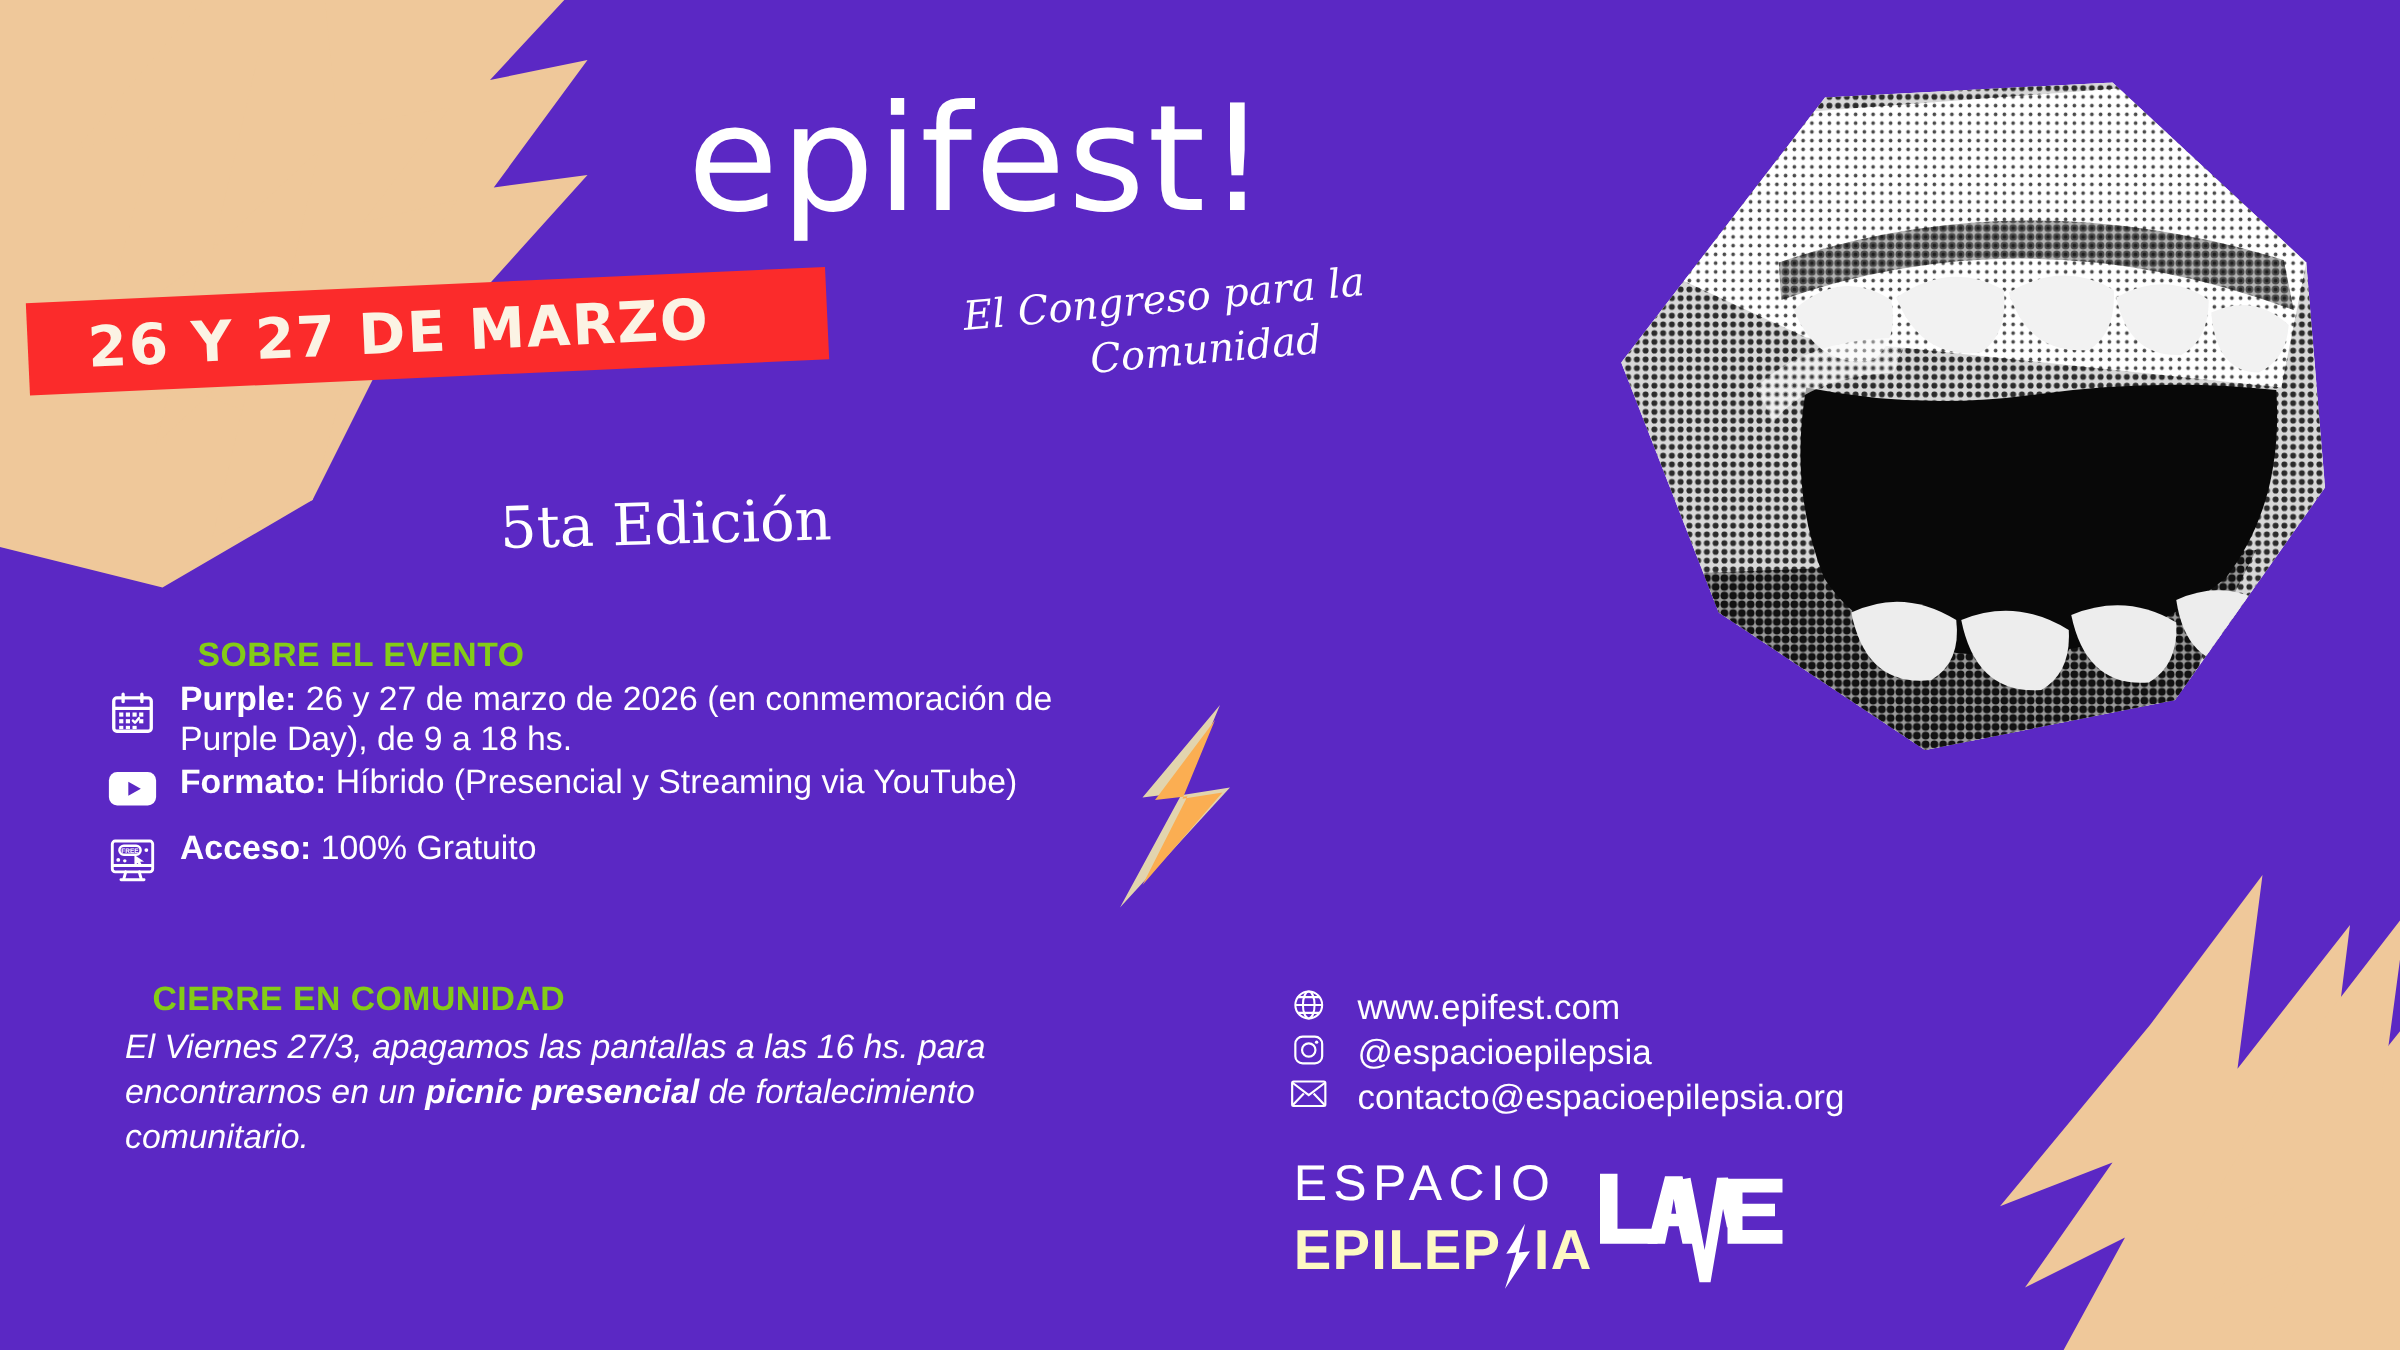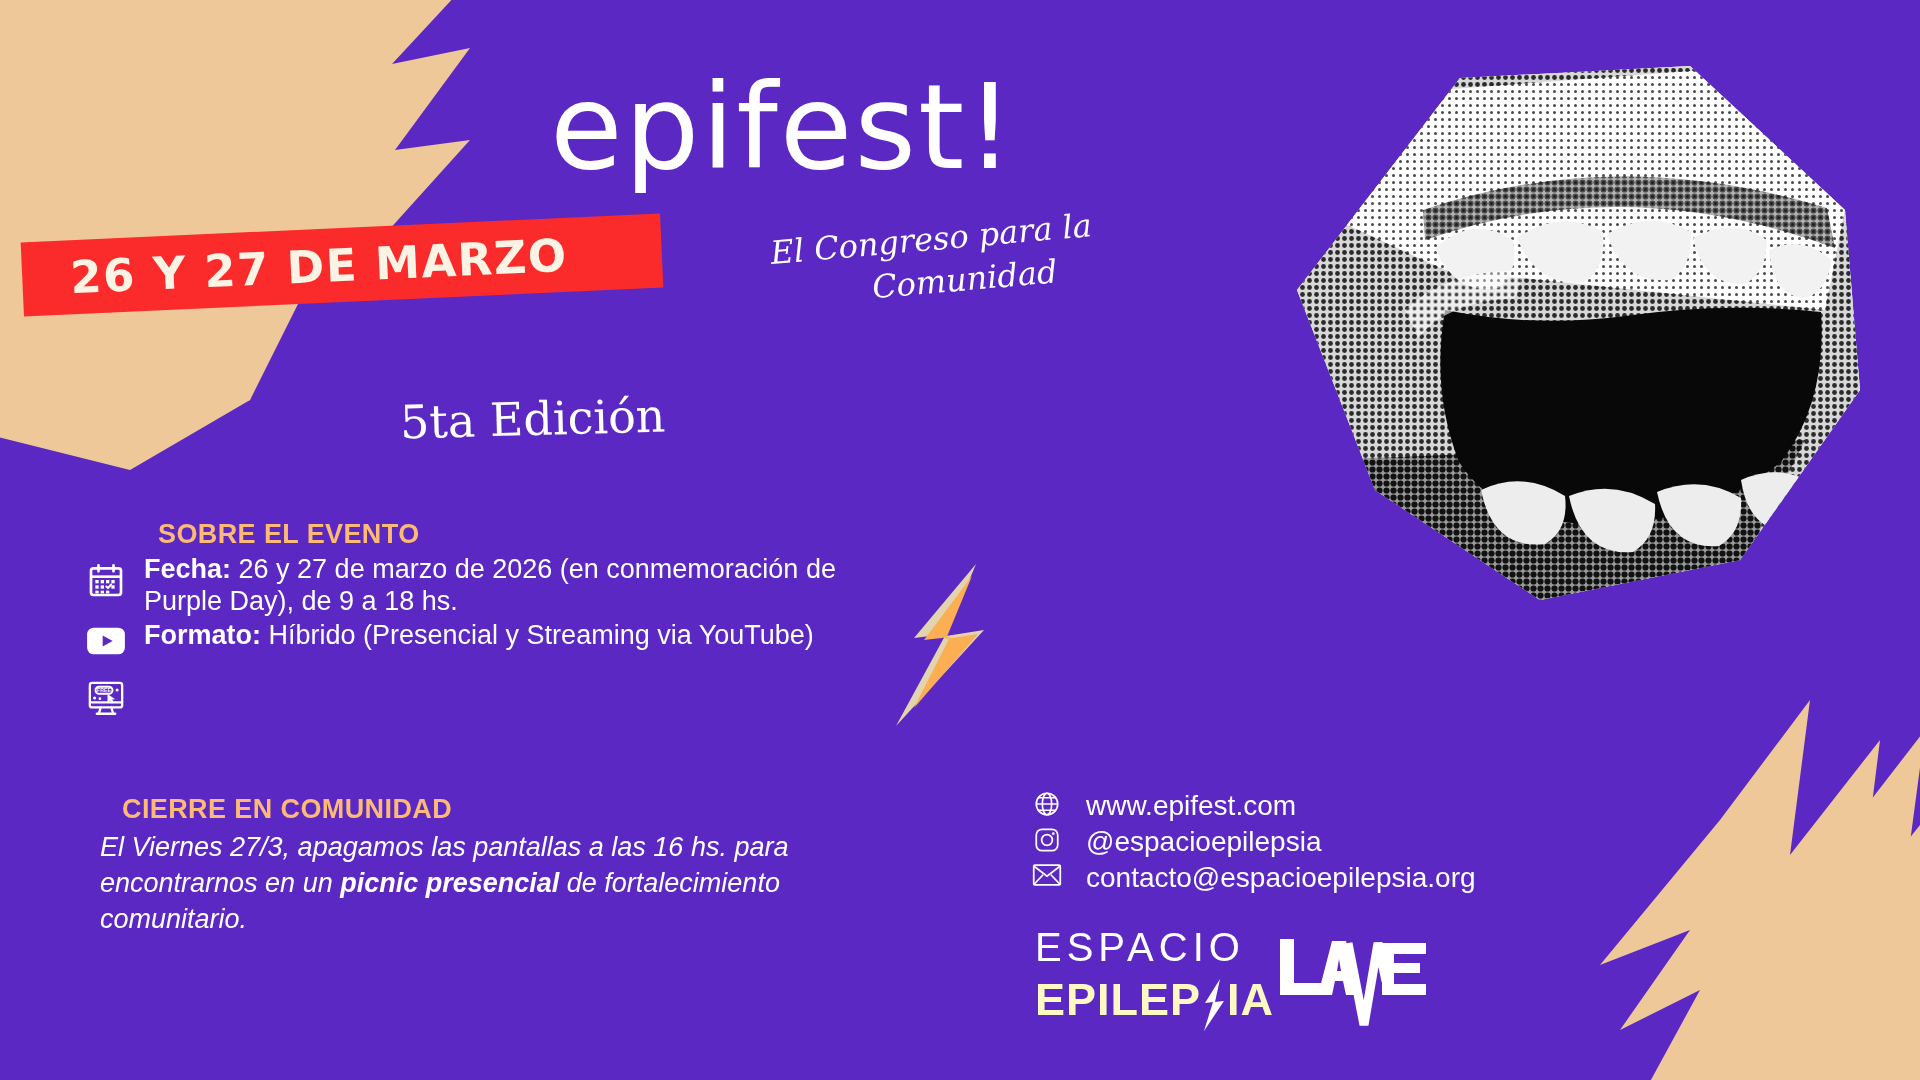--- a/index.html
+++ b/index.html
@@ -55,23 +55,23 @@
     color:#ffffff;
     font-family:"DejaVu Serif", serif;
     font-size:46px;
     transform:rotate(-1.5deg);
     white-space:nowrap;
   }
 
   
   #event-block{position:absolute;left:80px;top:505px;width:800px;}
   .sec-head{
-    color:#fdba74;
+    color:#84cc16;
     font-weight:bold;font-size:27px;letter-spacing:.4px;
-    margin:14px 0 4px 78px;
+    margin:4px 0 4px 78px;
   }
   #cierre-head{margin-left:22px;}
   .evt-row{display:flex;align-items:flex-start;margin-bottom:3px;}
   .evt-icon{
     width:52px;min-width:52px;height:44px;
     display:flex;align-items:flex-start;justify-content:center;
     padding-top:6px;margin-right:12px;
   }
   .evt-text{
     color:#ffffff;font-size:27px;line-height:1.17;
@@ -167,21 +167,21 @@
               <rect x="8.8" y="15.2" width="2" height="2"></rect>
             <rect x="15.2" y="15.2" width="2" height="2"></rect>
             <rect x="5.6" y="18.4" width="2" height="1.6"></rect>
               <rect x="8.8" y="18.4" width="2" height="1.6"></rect>
             <rect x="12" y="18.4" width="2" height="1.6"></rect>
           </g>
           <path d="M12.2 15.9l1 1 1.9-2.2" stroke="#fff" stroke-width="1.2" stroke-linecap="round" stroke-linejoin="round" fill="none"></path>
         </svg>
       </span>
       <span class="evt-text">
-        <b>Fecha:</b>
+        <b>Purple:</b>
         <span>26 y 27 de marzo de 2026 (en conmemoración de Purple Day), de 9 a 18 hs.</span>
       </span>
     </div>
 
     <div class="evt-row">
       <span class="evt-icon">
         <svg width="40" height="30" viewBox="0 0 36 26">
           <rect x="1" y="1" width="34" height="24" rx="6" fill="#ffffff"></rect>
           <path d="M15 8 L24 13 L15 18 Z" fill="#5B28C4"></path>
         </svg>
@@ -199,20 +199,24 @@
           <path d="M2.5 15.2h21"></path>
           <path d="M9.5 18.5l-1 3.6M16.5 18.5l1 3.6" stroke-linecap="round"></path>
           <path d="M7 22.6h12" stroke-linecap="round"></path>
           <rect x="6.2" y="5" width="11" height="4.6" rx="2.3" stroke-width="1.3"></rect>
           <text x="11.7" y="8.5" font-size="3.4" fill="#fff" stroke="none" text-anchor="middle" font-family="'Liberation Sans',sans-serif" font-weight="bold">FREE</text>
           <circle cx="20.2" cy="7.2" r="1" fill="#fff" stroke="none"></circle>
           <circle cx="5.6" cy="12.3" r="1" fill="#fff" stroke="none"></circle>
           <circle cx="9" cy="12.8" r=".9" fill="#fff" stroke="none"></circle>
           <path d="M14 9.8 L14 15.4 L15.7 13.9 L16.9 16 L18.1 15.3 L17 13.3 L19 13.1 Z" fill="#fff" stroke="none"></path>
         </svg>
+      </span>
+      <span class="evt-text">
+        <b>Acceso:</b>
+        <span>100% Gratuito</span>
       </span>
     </div>
   </div>
 
   <div style="position:absolute;left:880px;top:560px;">
     <svg width="130" height="170" viewBox="0 0 130 170">
       <path fill="#E2D4AE" d="M96 4 L34 78 L66 74 L16 166 L104 70 L66 76 Z"></path>
       <path fill="#FBAE52" d="M92 16 L44 80 L70 77 L34 148 L98 74 L66 79 Z"></path>
     </svg>
   </div>

